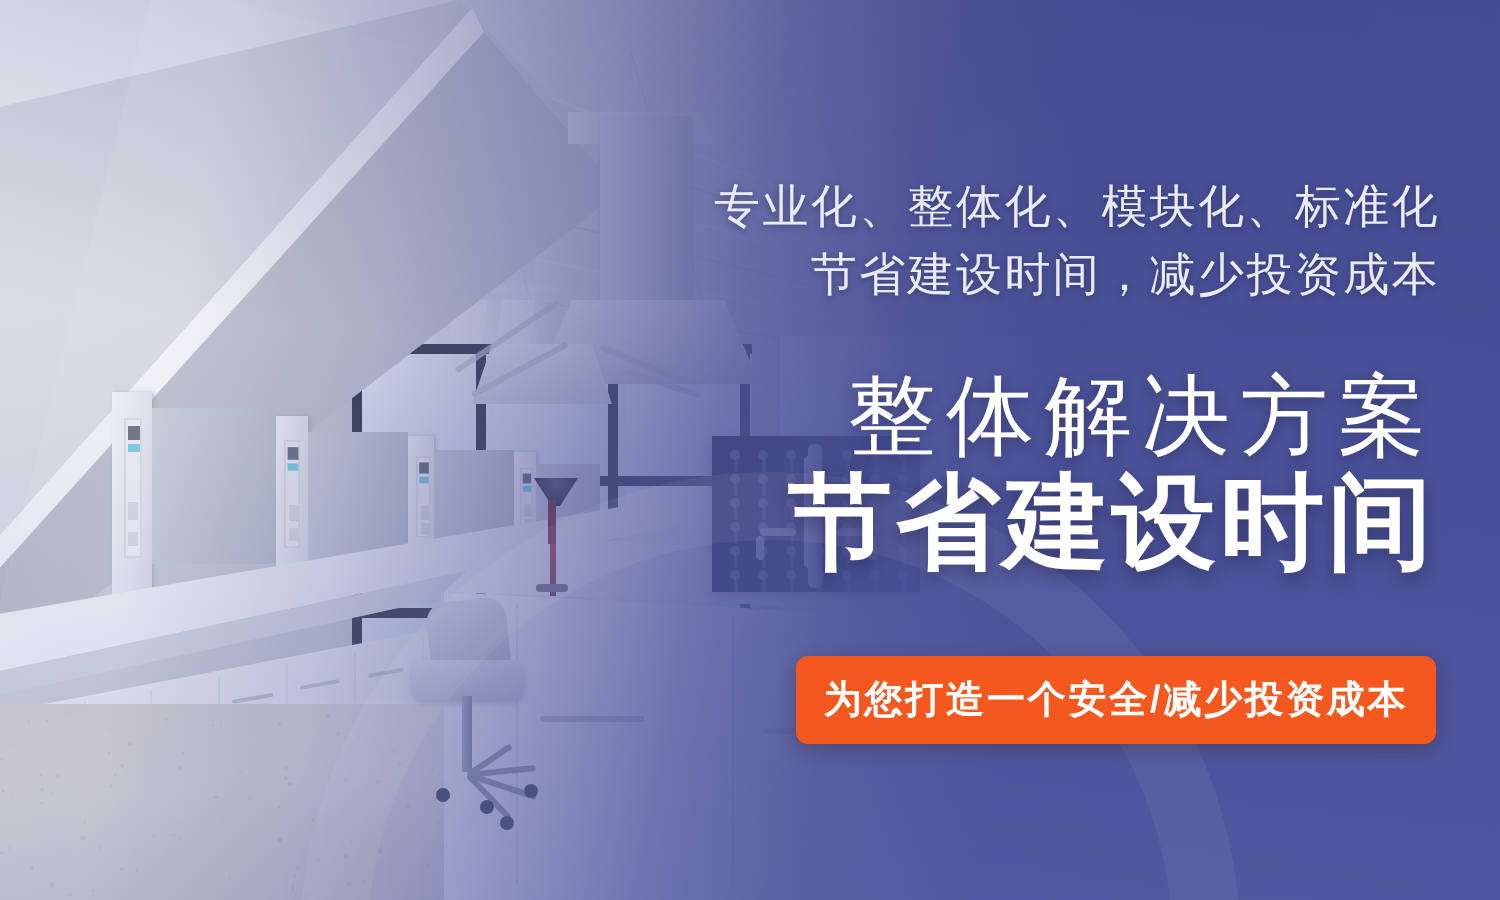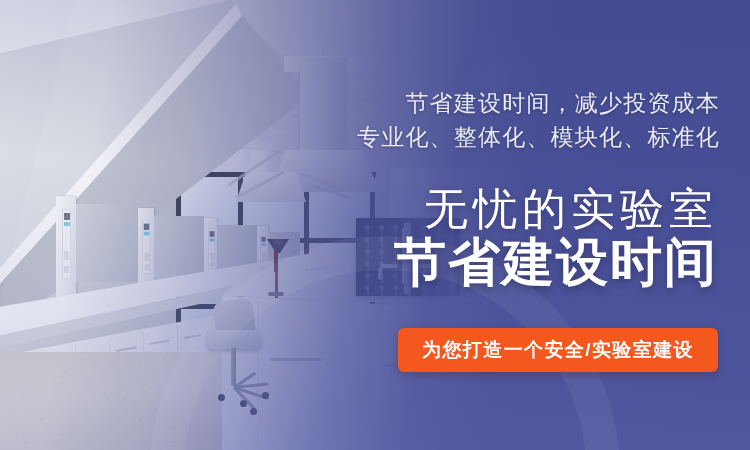--- a/index.html
+++ b/index.html
@@ -803,22 +803,22 @@
   <div class="tint"></div>
   <div class="tint2"></div>
   <div class="sheen" id="sheen">
       <div style="left: 330px; top: -40px; width: 150px; height: 620px; transform: rotate(14deg); display: block; background: linear-gradient(90deg, rgba(255, 255, 255, 0.06), rgba(255, 255, 255, 0));"></div>
     </div>
   <div class="arc"></div>
 
   <div class="content">
 
     <div class="tagline">
+      <div>专业化、整体化、模块化、标准化</div>
       <div>节省建设时间，减少投资成本</div>
-      <div>专业化、整体化、模块化、标准化</div>
     </div>
 
-    <div class="h-light">无忧的实验室</div>
+    <div class="h-light">整体解决方案</div>
     <div class="h-bold">节省建设时间</div>
 
-    <div class="cta">为您打造一个安全/实验室建设</div>
+    <div class="cta">为您打造一个安全/减少投资成本</div>
   </div>
 </div>
 
 </body></html>

